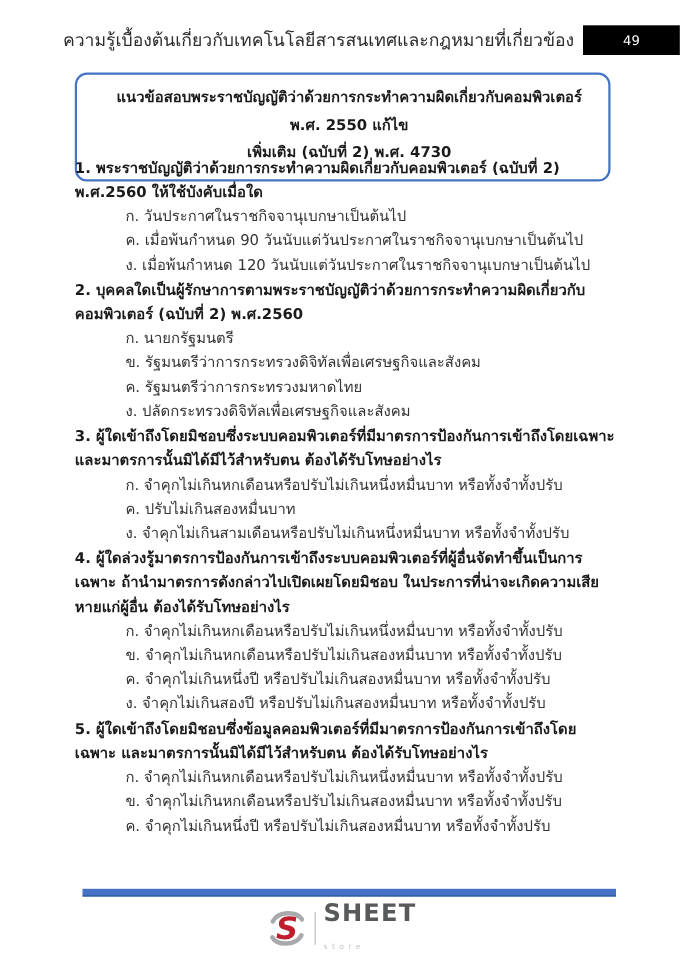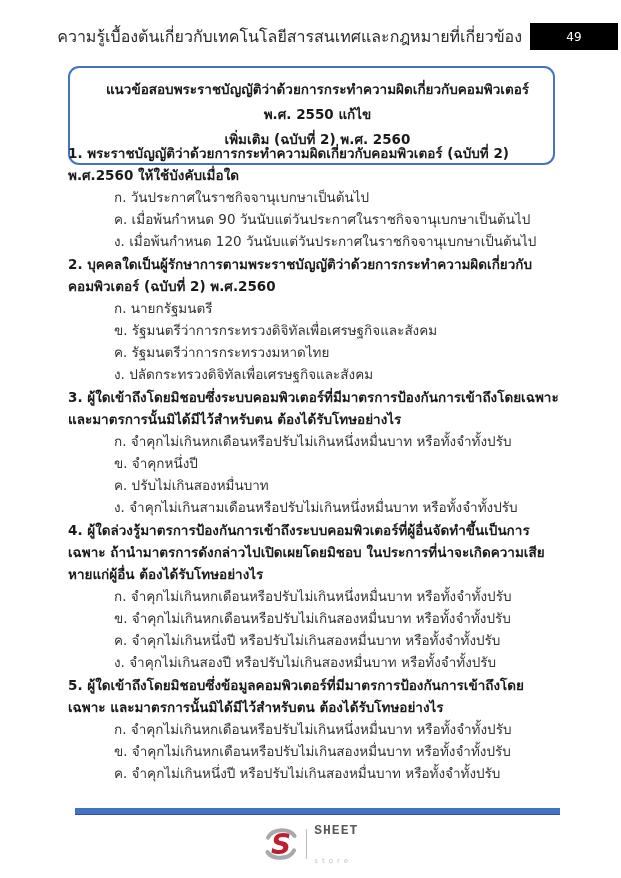--- a/index.html
+++ b/index.html
@@ -104,26 +104,25 @@
   }
   .logo-icon { width: 36px; height: 36px; flex: 0 0 auto; }
   .logo-divider {
     width: 1.5px;
     height: 30px;
     background: #b9bbbd;
     flex: 0 0 auto;
   }
   .logo-text-col { display: flex; flex-direction: column; }
   .brand-name {
-    font-size: 13px;
+    font-size: 22px;
     font-weight: bold;
     letter-spacing: 1px;
     color: #58595b;
     line-height: 18px;
-    font-family: Liberation Mono, monospace;
   }
   .brand-subtitle {
     font-size: 7px;
     letter-spacing: 4px;
     color: #c3c4c6;
     line-height: 9px;
     margin-top: 17px;
   }
 </style>
 </head>
@@ -131,21 +130,21 @@
 
 <div class="page">
 
   <div class="header">
     <span class="header-title">ความรู้เบื้องต้นเกี่ยวกับเทคโนโลยีสารสนเทศและกฎหมายที่เกี่ยวข้อง</span>
     <span class="page-number-badge">49</span>
   </div>
 
   <div class="title-box">
     <div>แนวข้อสอบพระราชบัญญัติว่าด้วยการกระทำความผิดเกี่ยวกับคอมพิวเตอร์ พ.ศ. 2550 แก้ไข</div>
-    <div>เพิ่มเติม (ฉบับที่ 2) พ.ศ. 2560</div>
+    <div>เพิ่มเติม (ฉบับที่ 2) พ.ศ. 4730</div>
   </div>
 
   <div class="questions">
 
     <div class="question">
       <div class="q-text">1. พระราชบัญญัติว่าด้วยการกระทำความผิดเกี่ยวกับคอมพิวเตอร์ (ฉบับที่ 2) พ.ศ.2560 ให้ใช้บังคับเมื่อใด</div>
       <div class="choice">ก. วันประกาศในราชกิจจานุเบกษาเป็นต้นไป</div>
       <div class="choice">ค. เมื่อพ้นกำหนด 90 วันนับแต่วันประกาศในราชกิจจานุเบกษาเป็นต้นไป</div>
       <div class="choice">ง. เมื่อพ้นกำหนด 120 วันนับแต่วันประกาศในราชกิจจานุเบกษาเป็นต้นไป</div>
     </div>
@@ -154,21 +153,20 @@
       <div class="q-text">2. บุคคลใดเป็นผู้รักษาการตามพระราชบัญญัติว่าด้วยการกระทำความผิดเกี่ยวกับคอมพิวเตอร์ (ฉบับที่ 2) พ.ศ.2560</div>
       <div class="choice">ก. นายกรัฐมนตรี</div>
       <div class="choice">ข. รัฐมนตรีว่าการกระทรวงดิจิทัลเพื่อเศรษฐกิจและสังคม</div>
       <div class="choice">ค. รัฐมนตรีว่าการกระทรวงมหาดไทย</div>
       <div class="choice">ง. ปลัดกระทรวงดิจิทัลเพื่อเศรษฐกิจและสังคม</div>
     </div>
 
     <div class="question">
       <div class="q-text">3. ผู้ใดเข้าถึงโดยมิชอบซึ่งระบบคอมพิวเตอร์ที่มีมาตรการป้องกันการเข้าถึงโดยเฉพาะ และมาตรการนั้นมิได้มีไว้สำหรับตน ต้องได้รับโทษอย่างไร</div>
       <div class="choice">ก. จำคุกไม่เกินหกเดือนหรือปรับไม่เกินหนึ่งหมื่นบาท หรือทั้งจำทั้งปรับ</div>
-      <div class="choice">ข. จำคุกหนึ่งปี</div>
       <div class="choice">ค. ปรับไม่เกินสองหมื่นบาท</div>
       <div class="choice">ง. จำคุกไม่เกินสามเดือนหรือปรับไม่เกินหนึ่งหมื่นบาท หรือทั้งจำทั้งปรับ</div>
     </div>
 
     <div class="question">
       <div class="q-text">4. ผู้ใดล่วงรู้มาตรการป้องกันการเข้าถึงระบบคอมพิวเตอร์ที่ผู้อื่นจัดทำขึ้นเป็นการเฉพาะ ถ้านำมาตรการดังกล่าวไปเปิดเผยโดยมิชอบ ในประการที่น่าจะเกิดความเสียหายแก่ผู้อื่น ต้องได้รับโทษอย่างไร</div>
       <div class="choice">ก. จำคุกไม่เกินหกเดือนหรือปรับไม่เกินหนึ่งหมื่นบาท หรือทั้งจำทั้งปรับ</div>
       <div class="choice">ข. จำคุกไม่เกินหกเดือนหรือปรับไม่เกินสองหมื่นบาท หรือทั้งจำทั้งปรับ</div>
       <div class="choice">ค. จำคุกไม่เกินหนึ่งปี หรือปรับไม่เกินสองหมื่นบาท หรือทั้งจำทั้งปรับ</div>
       <div class="choice">ง. จำคุกไม่เกินสองปี หรือปรับไม่เกินสองหมื่นบาท หรือทั้งจำทั้งปรับ</div>

